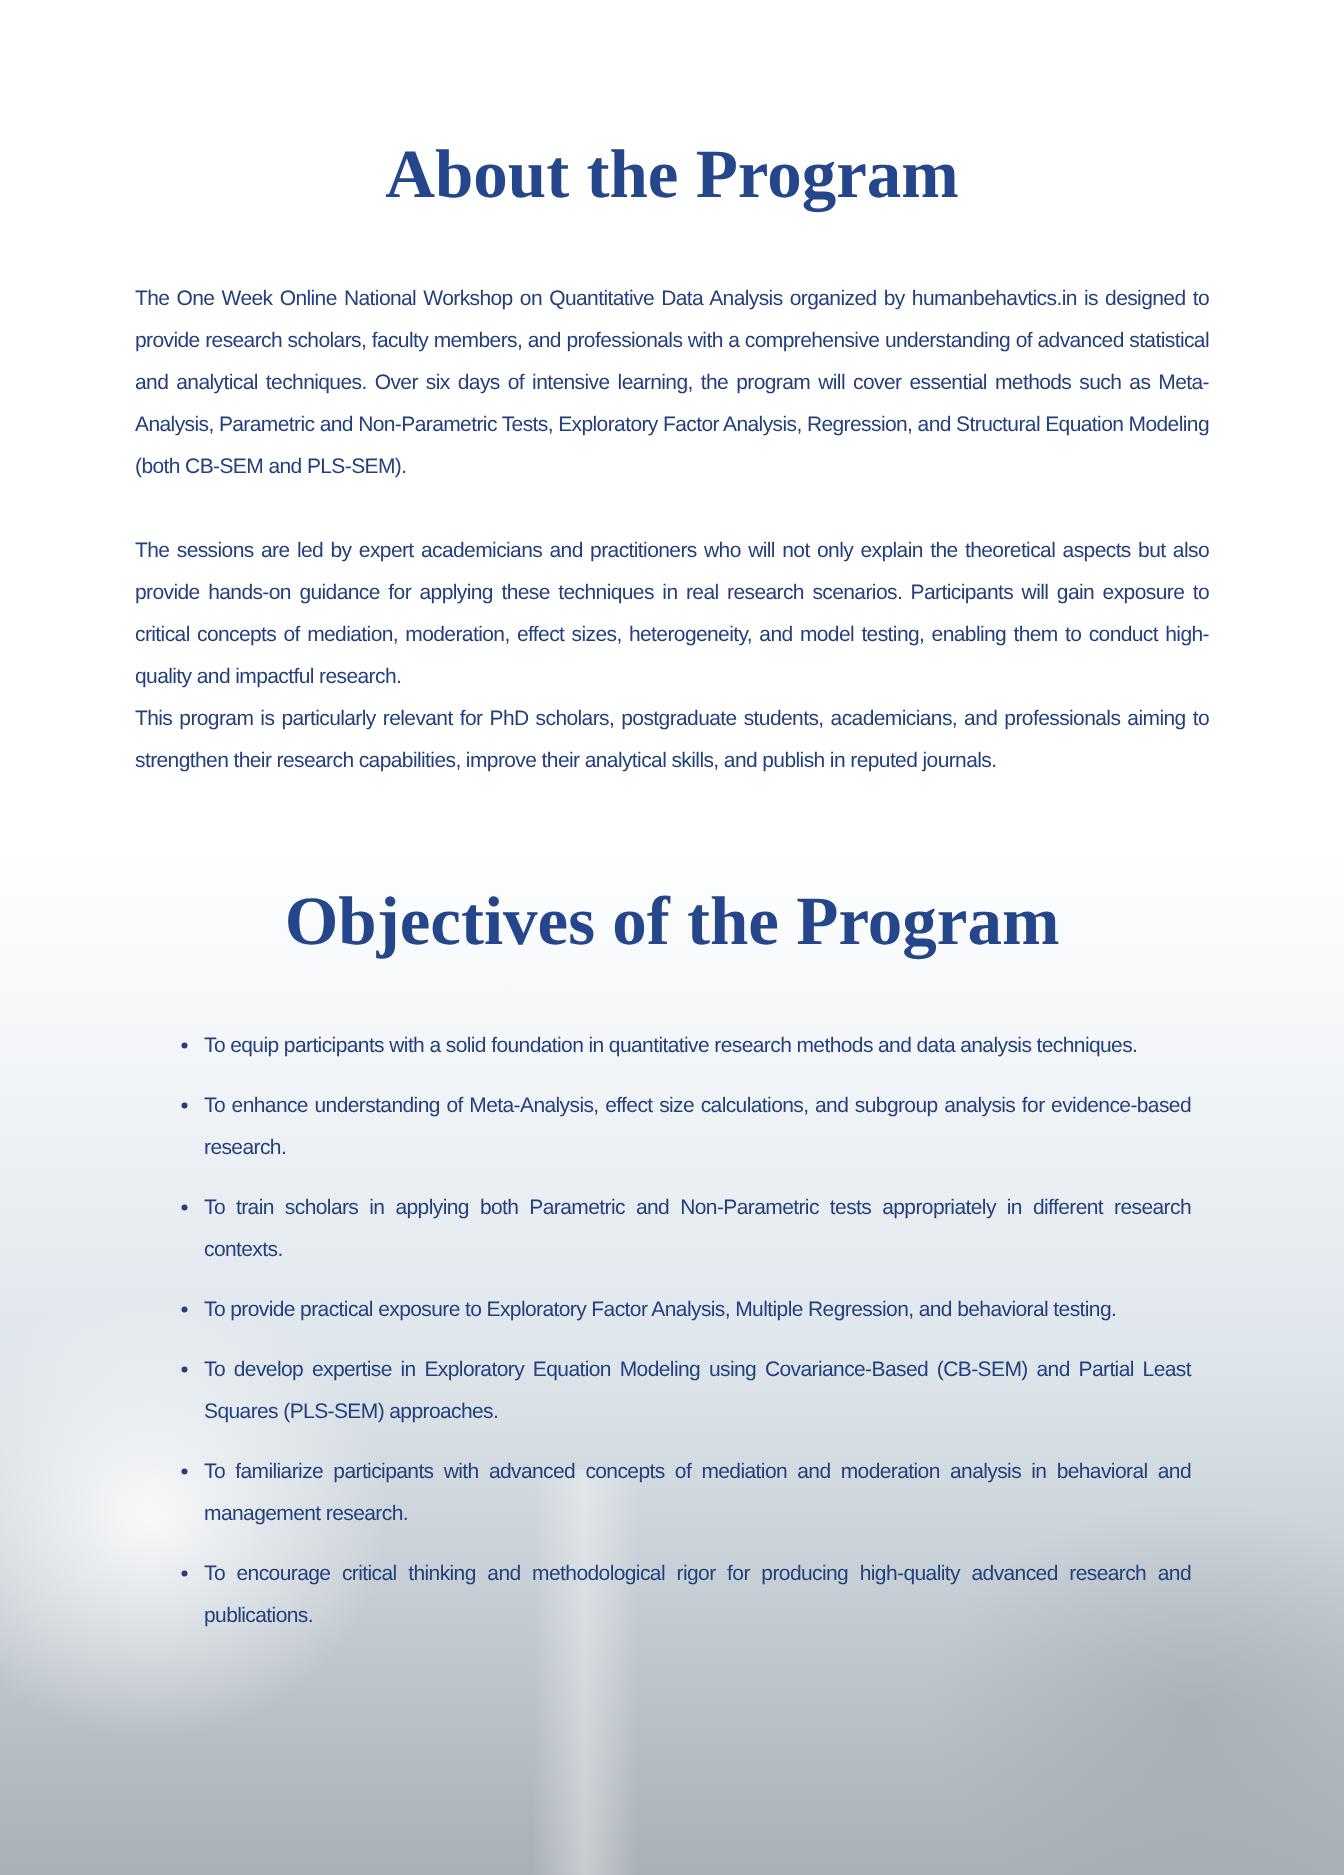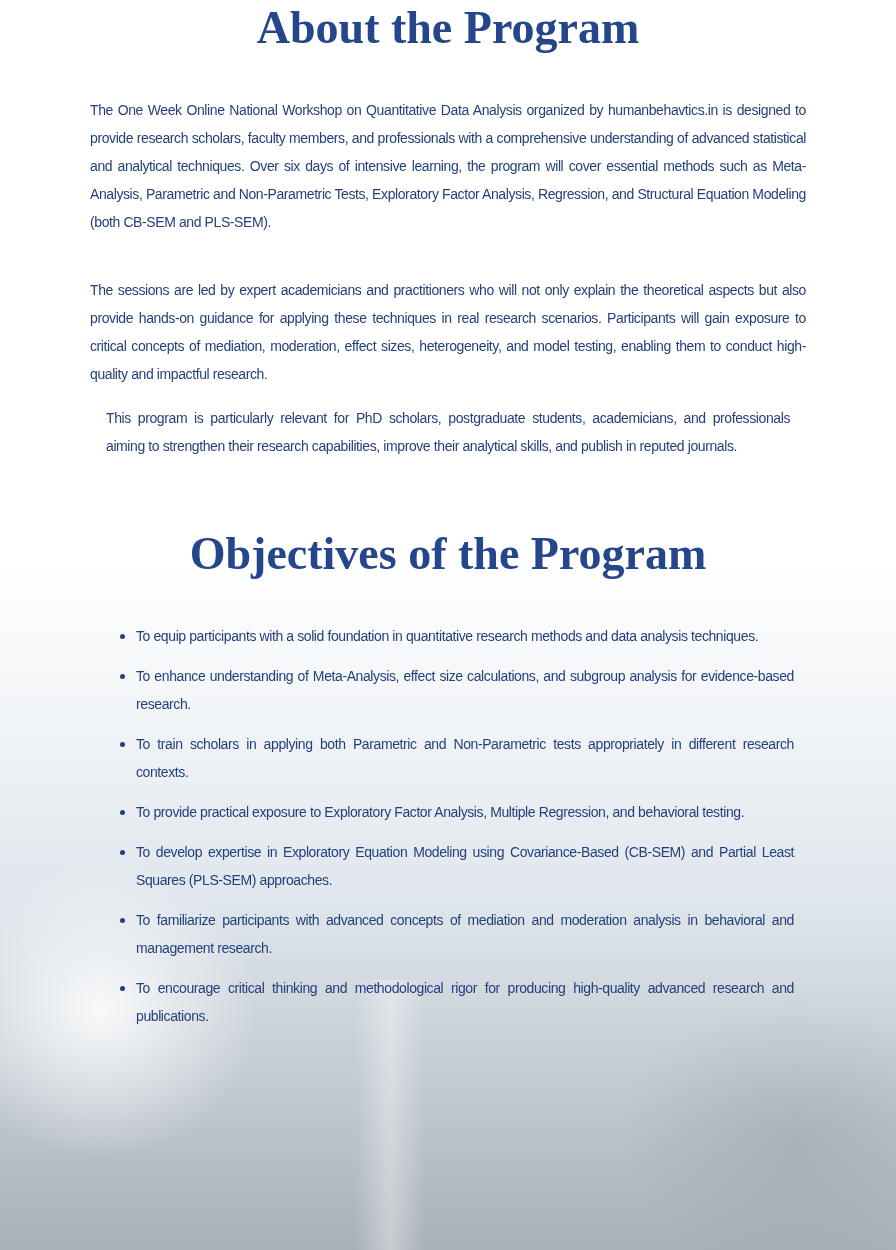--- a/index.html
+++ b/index.html
@@ -18,30 +18,30 @@
     .streak {
       position: absolute; left: 355px; top: 980px; width: 70px; height: 270px;
       background: linear-gradient(90deg, rgba(255,255,255,0) 0%, rgba(255,255,255,0.35) 50%, rgba(255,255,255,0) 100%);
     }
     .page { position: relative; padding: 0 90px; }
     h1 {
       font-family: "Liberation Serif", "DejaVu Serif", serif;
       font-weight: bold; color: #25468a; text-align: center;
       font-size: 46px; margin: 0; line-height: 56px;
     }
-    .h-about { }
+    .h-about { padding-top: 88px; }
     .h-obj { margin-top: 66px; }
     p, li {
       font-family: "Liberation Sans", "DejaVu Sans", sans-serif;
       color: #233f7c; font-size: 14px; line-height: 28px;
       text-align: justify; letter-spacing: -0.4px; transform-origin: left;
     }
     .p1 { margin: 40px 0 0 0; }
-    .p2 { margin: 40px 0 0 0; }
-    .p3 { margin: 16px; }
+    .p2 { margin: 28px 0 0 0; }
+    .p3 { margin: 0; }
     ul { margin: 40px 0 0 0; padding-left: 34px; }
     li { margin: 12px; padding-left: 0; }
     li::marker { color: #233f7c; font-size: 15px; }
   </style>
 </head>
 <body>
 
 <div class="glow-left"></div>
 <div class="glow-right"></div>
 <div class="streak"></div>

